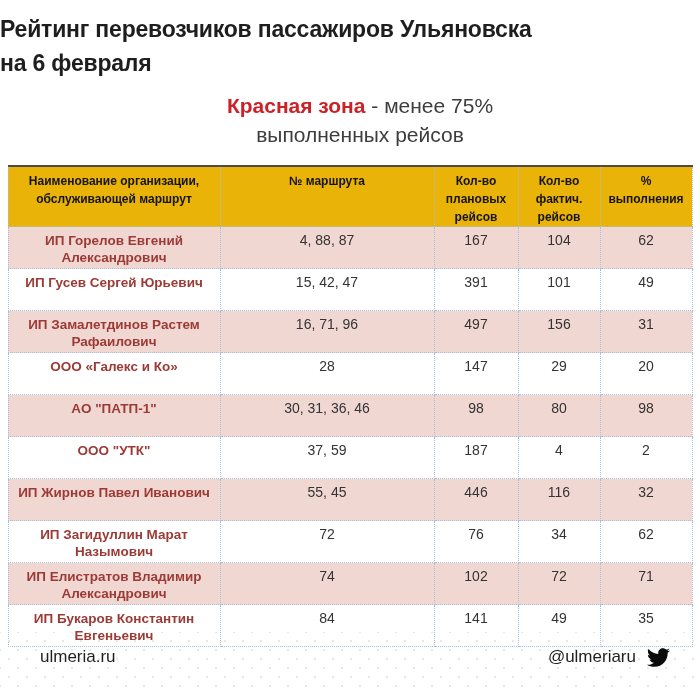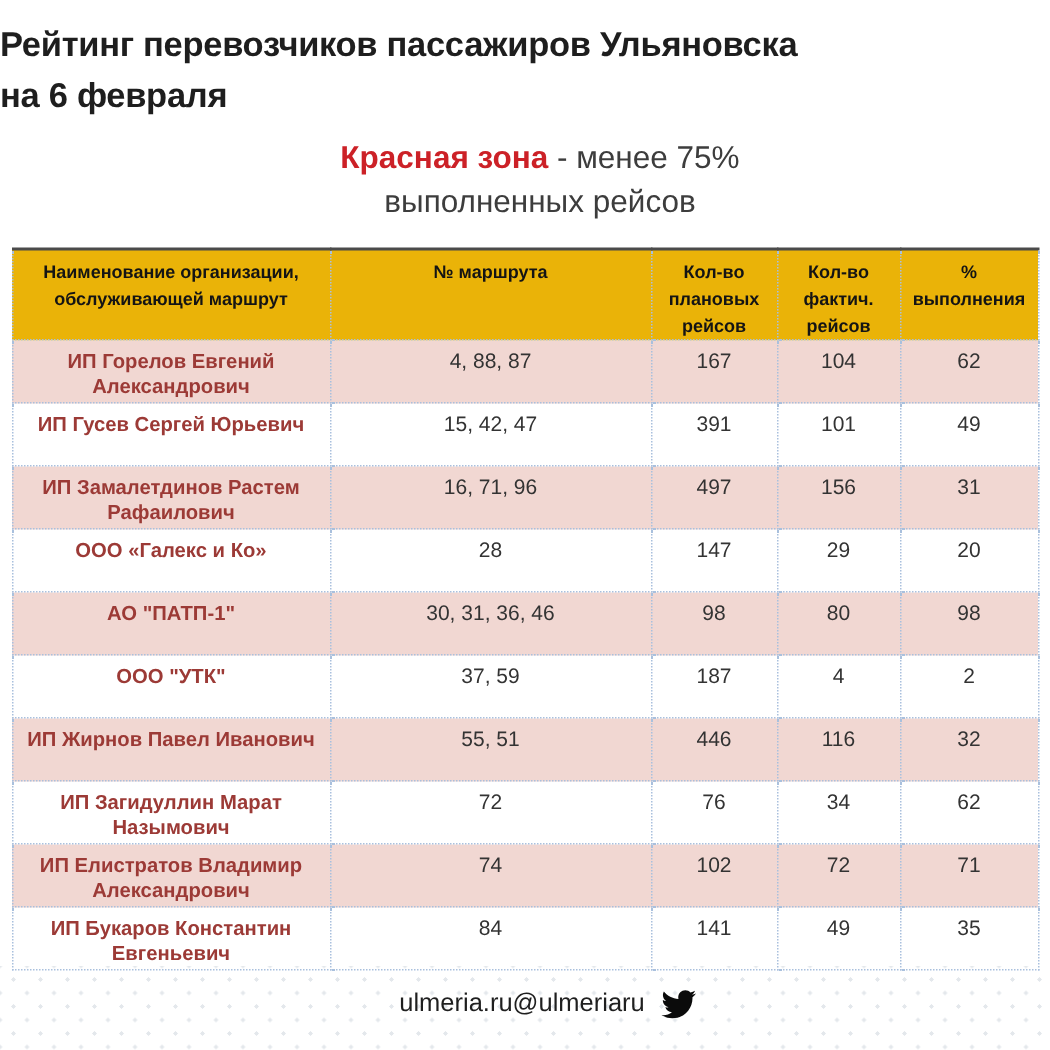--- a/index.html
+++ b/index.html
@@ -64,26 +64,26 @@
   tbody td.name-cell {
     font-size: 13.5px;
     font-weight: 700;
     color: #9c3a36;
   }
   tbody tr:nth-child(odd) td { background: #f1d7d2; }
 
   
   .footer {
     position: absolute;
-    left: 0; right: 0; bottom: 0;
+    left: 0; right: 0; bottom: 12px;
     height: 56px;
     display: flex;
     align-items: center;
-    justify-content: center;
-    padding: 0 8px 6px 40px;
+    justify-content: space-between;
+    padding: 0 28px 6px 40px;
     background-image:
       radial-gradient(circle, #e4e8ec 1.3px, transparent 1.5px),
       radial-gradient(circle, #e4e8ec 1.3px, transparent 1.5px);
     background-size: 18px 18px;
     background-position: 0 0, 9px 9px;
   }
   .footer .site {
     font-size: 17px;
     font-weight: 500;
     color: #1f1f1f;
@@ -168,21 +168,21 @@
       </tr>
       <tr>
         <td class="name-cell">ООО "УТК"</td>
         <td>37, 59</td>
         <td>187</td>
         <td>4</td>
         <td>2</td>
       </tr>
       <tr>
         <td class="name-cell">ИП Жирнов Павел Иванович</td>
-        <td>55, 51</td>
+        <td>55, 45</td>
         <td>446</td>
         <td>116</td>
         <td>32</td>
       </tr>
       <tr>
         <td class="name-cell">ИП Загидуллин Марат Назымович</td>
         <td>72</td>
         <td>76</td>
         <td>34</td>
         <td>62</td>

